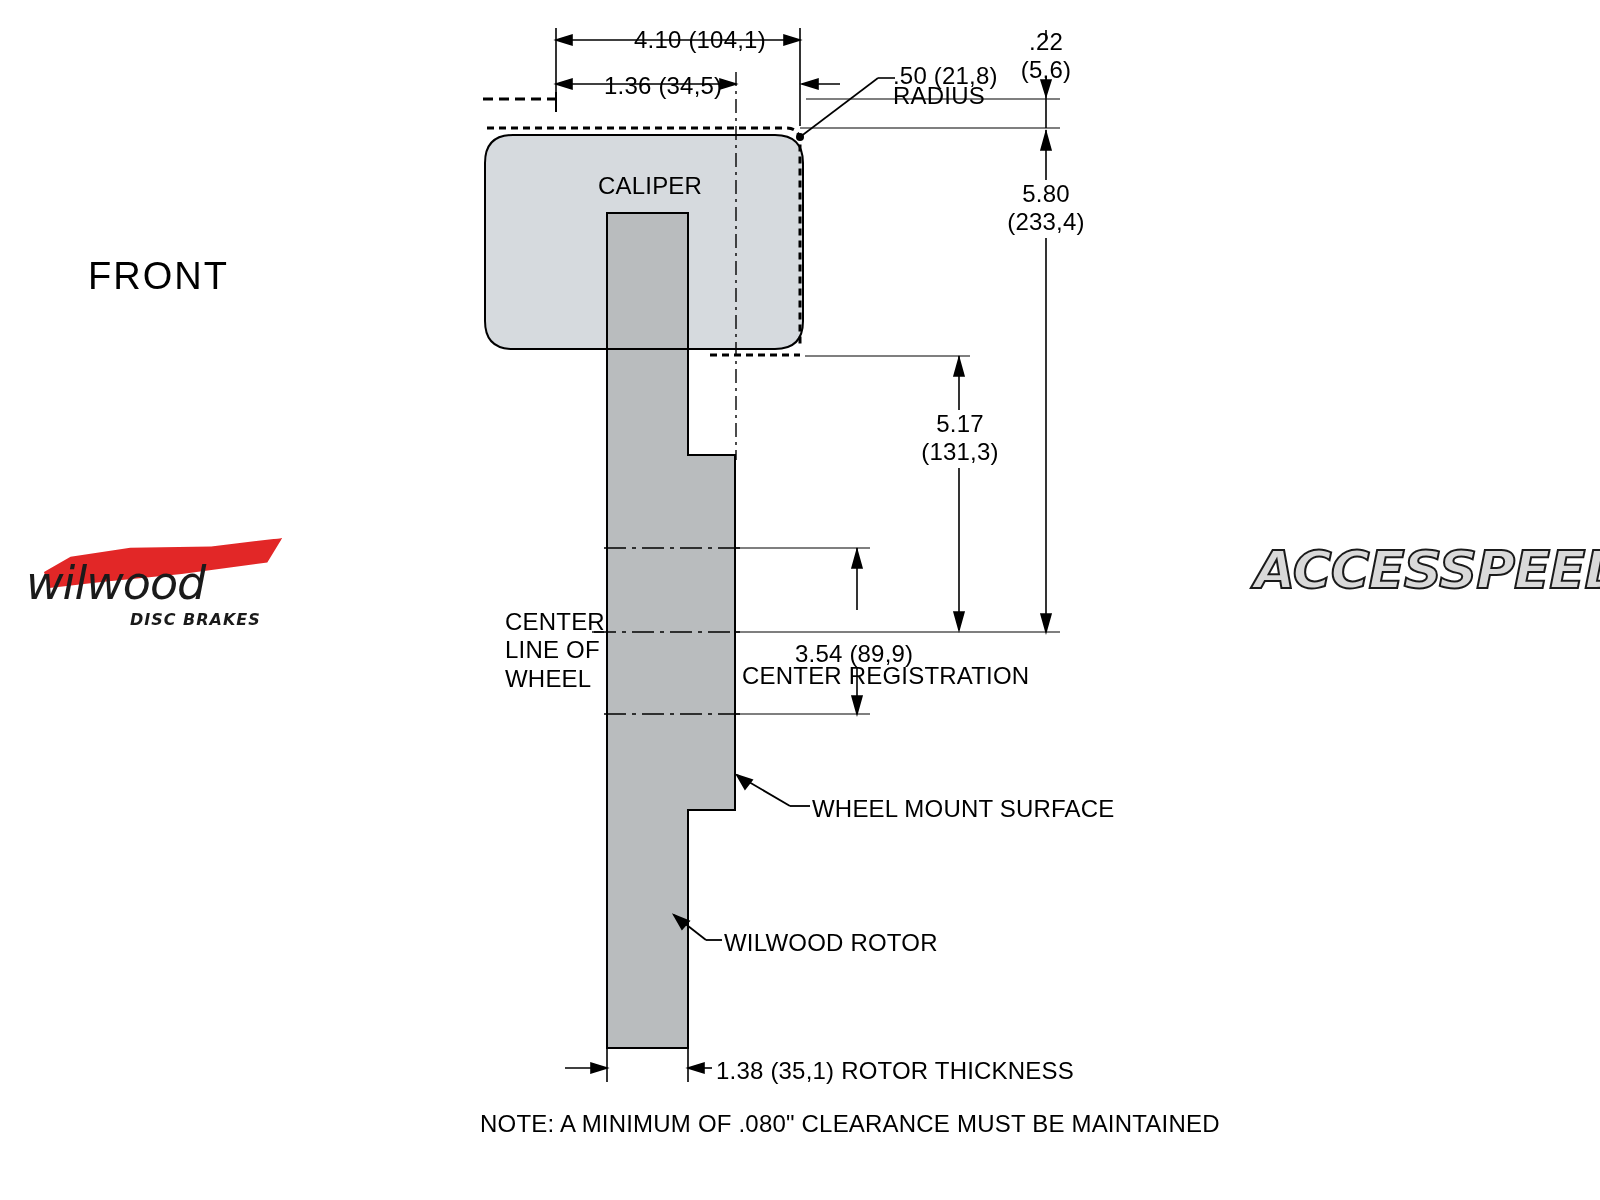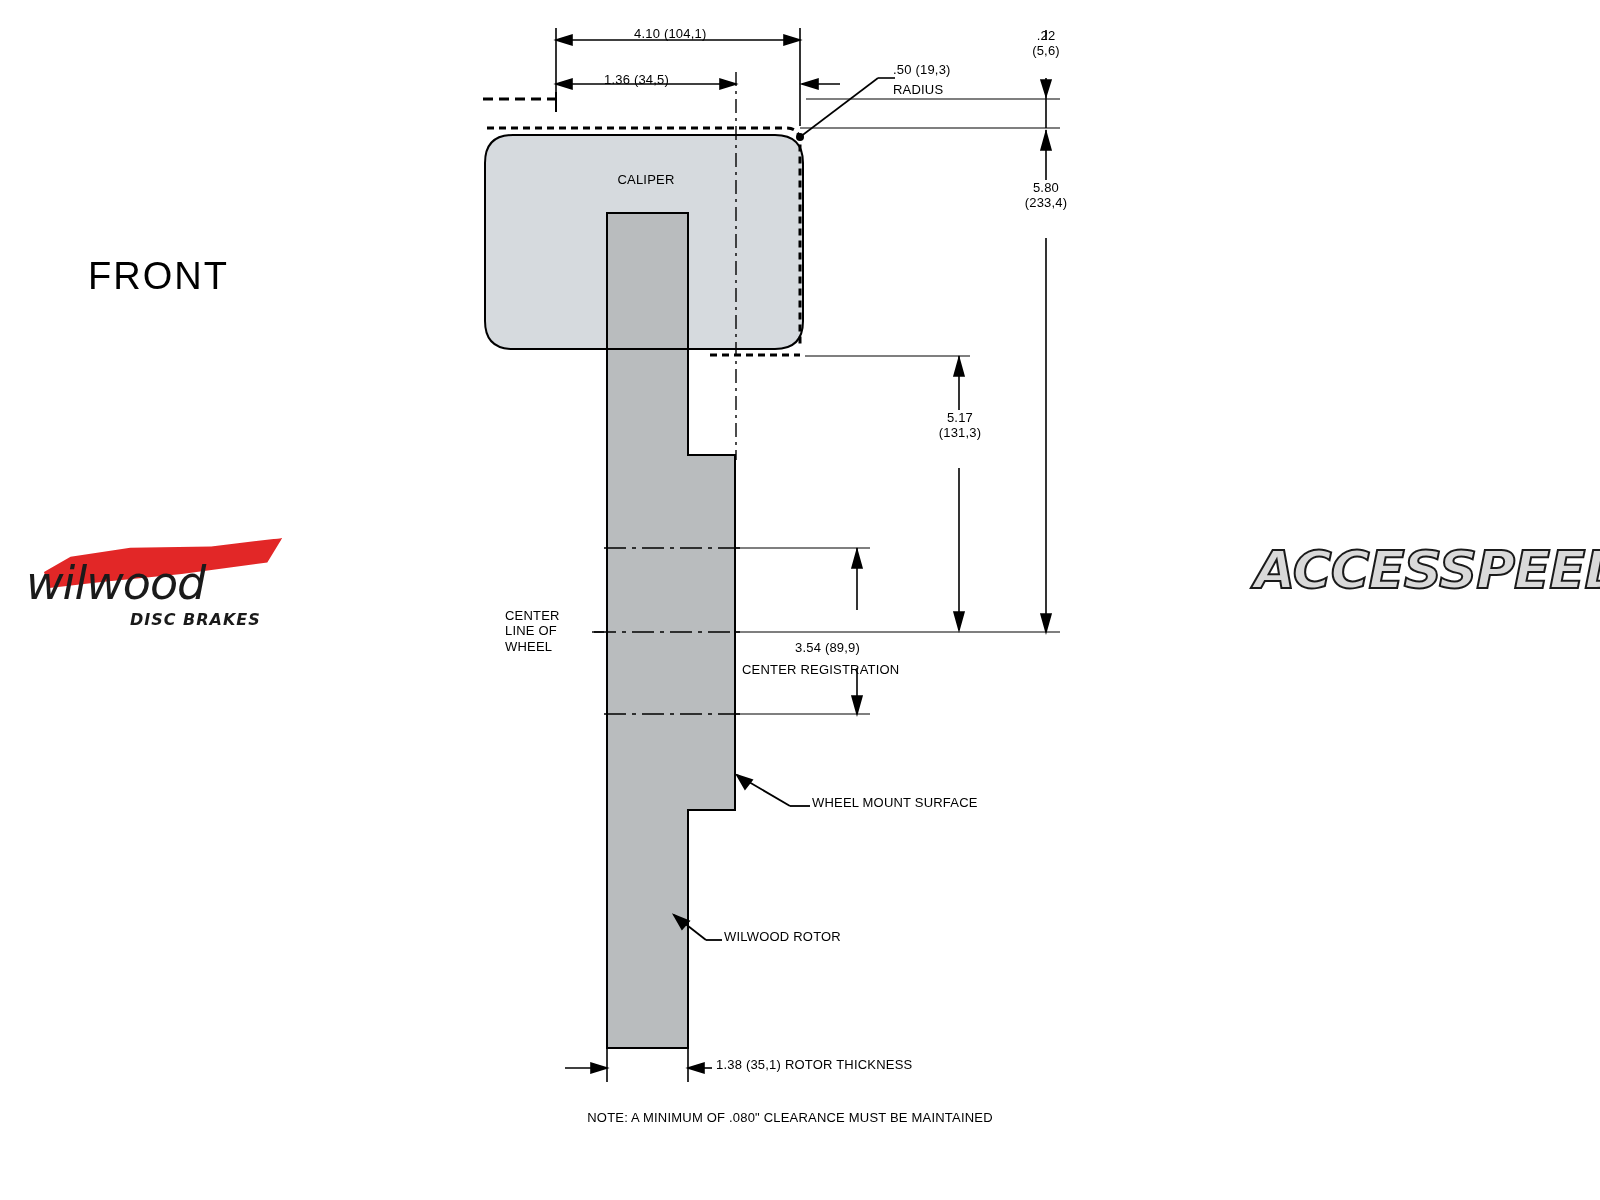--- a/index.html
+++ b/index.html
@@ -11,21 +11,21 @@
     position: relative;
     width: 1600px;
     height: 1200px;
     background: #ffffff;
     font-family: "Liberation Sans", sans-serif;
     overflow: hidden;
   }
   .abs { position: absolute; }
   .txt {
     color: #000000;
-    font-size: 13px;
+    font-size: 24px;
     line-height: 1.18;
     white-space: pre;
     letter-spacing: 0.2px;
   }
   .txt.center { text-align: center; }
 
   
   #front-label {
     left: 88px;
     top: 240px;
@@ -261,21 +261,21 @@
         <polygon points="688,1068 704,1063 704,1073" fill="#000"></polygon>
       </g>
 
     </g>
   </svg>
 
   <div class="abs txt" style="left:634px; top:26px;">4.10 (104,1)</div>
 
   <div class="abs txt" style="left:604px; top:72px;">1.36 (34,5)</div>
 
-  <div class="abs txt" style="left:893px; top:62px;">.50 (19,3)</div>
+  <div class="abs txt" style="left:893px; top:62px;">.50 (21,8)</div>
   <div class="abs txt" style="left:893px; top:82px;">RADIUS</div>
 
   <div class="abs txt center" style="left:1000px; top:28px; width:92px;">.22
 (5,6)</div>
 
   <div class="abs txt center" style="left:996px; top:180px; width:100px;">5.80
 (233,4)</div>
 
   <div class="abs txt center" style="left:910px; top:410px; width:100px;">5.17
 (131,3)</div>

